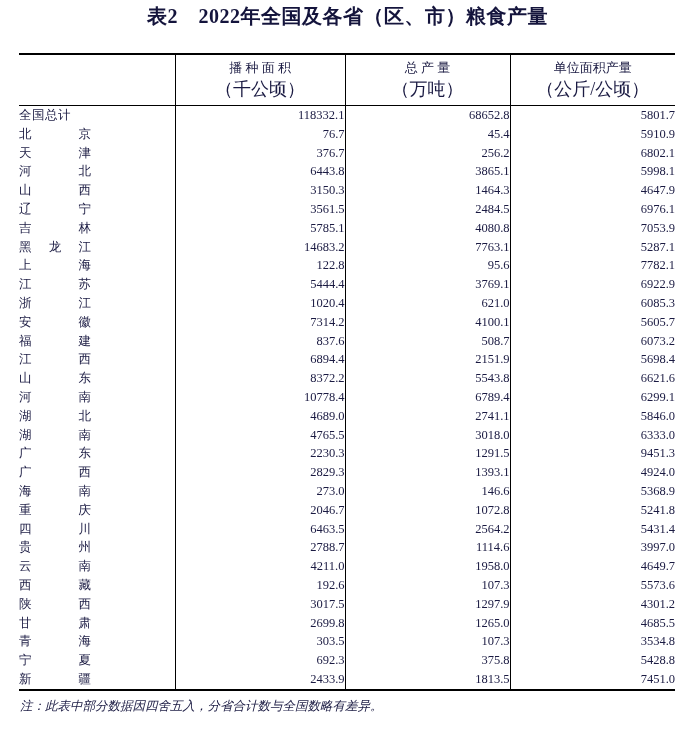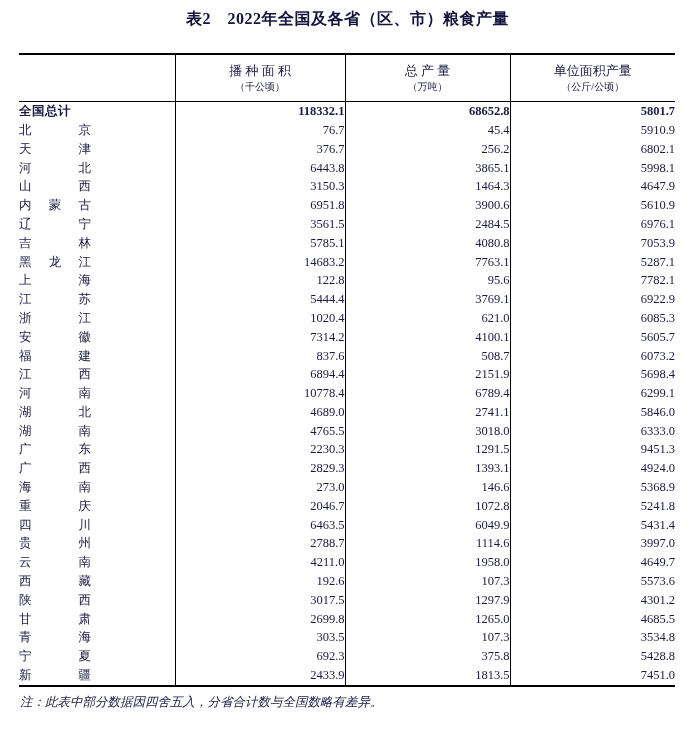--- a/index.html
+++ b/index.html
@@ -10,22 +10,22 @@
   body {
     width: 695px;
     height: 729px;
     font-family: "Liberation Serif", "DejaVu Serif", serif;
     color: #1a1a42;
     overflow: hidden;
   }
   .page-title {
     text-align: center;
     font-weight: bold;
-    font-size: 16px;
-    padding-top: 9px;
+    font-size: 20px;
+    padding-top: 3px;
     letter-spacing: 0.5px;
     color: #14143c;
   }
   table.grain-table {
     border-collapse: collapse;
     table-layout: fixed;
     width: 656px;
     margin: 23px 0 0 19px;
     border-top: 2.5px solid #000;
     border-bottom: 2.5px solid #000;
@@ -38,42 +38,42 @@
     border-bottom: 1px solid #000;
     font-weight: normal;
     font-size: 13px;
     height: 38px;
     text-align: center;
     vertical-align: middle;
     padding: 4px;
     line-height: 1.35;
   }
   .grain-table thead .unit {
-    font-size: 10px;
+    font-size: 18px;
   }
   .grain-table tbody td {
     font-size: 12.5px;
     height: 18.8px;
     padding: 0;
     line-height: 1;
     vertical-align: middle;
     white-space: nowrap;
   }
   td.c0 { padding-left: 57px; text-align: left; }
   td.num { text-align: right; }
   td.c1 { padding-right: 10px; }
   td.c2 { padding-right: 12px; }
   td.c3 { padding-right: 4px; }
   .rn {
     display: inline-block;
     width: 72px;
     text-align: justify;
     text-align-last: justify;
   }
-  tr.total { font-weight: bold; }
+  tr.total { font-weight: normal; }
   tr.total .rn {
     width: auto;
     text-align-last: auto;
     letter-spacing: 0.5px;
   }
   .footnote {
     margin: 7px 0 8px 20px;
     font-size: 12.5px;
     font-style: italic;
     color: #1a1a42;
@@ -135,26 +135,20 @@
         <td class="num c2">3865.1</td>
         <td class="num c3">5998.1</td>
       </tr>
       <tr>
         <td class="c0"><span class="rn">山西</span></td>
         <td class="num c1">3150.3</td>
         <td class="num c2">1464.3</td>
         <td class="num c3">4647.9</td>
       </tr>
       <tr>
-        <td class="c0"><span class="rn">内蒙古</span></td>
-        <td class="num c1">6951.8</td>
-        <td class="num c2">3900.6</td>
-        <td class="num c3">5610.9</td>
-      </tr>
-      <tr>
         <td class="c0"><span class="rn">辽宁</span></td>
         <td class="num c1">3561.5</td>
         <td class="num c2">2484.5</td>
         <td class="num c3">6976.1</td>
       </tr>
       <tr>
         <td class="c0"><span class="rn">吉林</span></td>
         <td class="num c1">5785.1</td>
         <td class="num c2">4080.8</td>
         <td class="num c3">7053.9</td>
@@ -195,20 +189,26 @@
         <td class="num c2">508.7</td>
         <td class="num c3">6073.2</td>
       </tr>
       <tr>
         <td class="c0"><span class="rn">江西</span></td>
         <td class="num c1">6894.4</td>
         <td class="num c2">2151.9</td>
         <td class="num c3">5698.4</td>
       </tr>
       <tr>
+        <td class="c0"><span class="rn">山东</span></td>
+        <td class="num c1">8372.2</td>
+        <td class="num c2">5543.8</td>
+        <td class="num c3">6621.6</td>
+      </tr>
+      <tr>
         <td class="c0"><span class="rn">河南</span></td>
         <td class="num c1">10778.4</td>
         <td class="num c2">6789.4</td>
         <td class="num c3">6299.1</td>
       </tr>
       <tr>
         <td class="c0"><span class="rn">湖北</span></td>
         <td class="num c1">4689.0</td>
         <td class="num c2">2741.1</td>
         <td class="num c3">5846.0</td>
@@ -239,21 +239,21 @@
       </tr>
       <tr>
         <td class="c0"><span class="rn">重庆</span></td>
         <td class="num c1">2046.7</td>
         <td class="num c2">1072.8</td>
         <td class="num c3">5241.8</td>
       </tr>
       <tr>
         <td class="c0"><span class="rn">四川</span></td>
         <td class="num c1">6463.5</td>
-        <td class="num c2">6049.9</td>
+        <td class="num c2">2564.2</td>
         <td class="num c3">5431.4</td>
       </tr>
       <tr>
         <td class="c0"><span class="rn">贵州</span></td>
         <td class="num c1">2788.7</td>
         <td class="num c2">1114.6</td>
         <td class="num c3">3997.0</td>
       </tr>
       <tr>
         <td class="c0"><span class="rn">云南</span></td>

